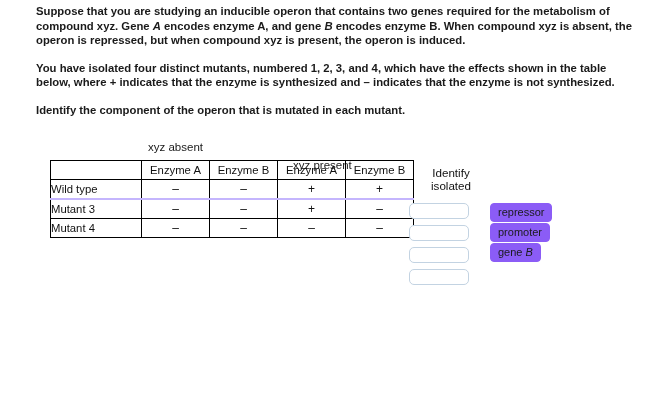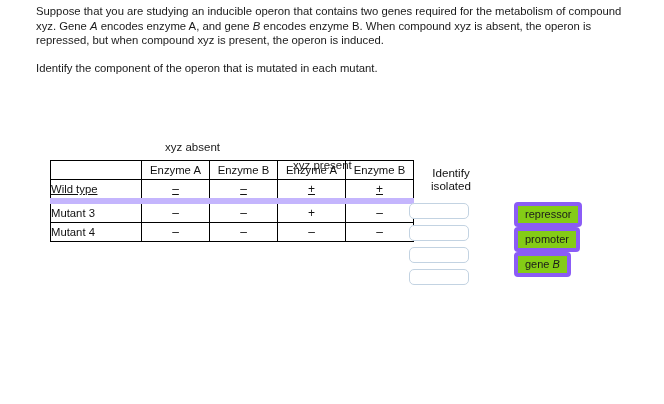--- a/index.html
+++ b/index.html
@@ -22,33 +22,34 @@
     position: absolute;
     left: 36px;
     top: 4px;
     width: 608px;
     font-size: 11.3px;
     line-height: 14.6px;
     color: #1a1a1a;
   }
   .prose p {
     margin: 0 0 13px 0;
+    font-weight: bold;
   }
   .prose p:last-child { margin-bottom: 8px; }
   .it { font-style: italic; }
 
   
   .cond-caption {
     position: absolute;
     font-size: 11.5px;
     line-height: 14px;
     color: #1a1a1a;
     white-space: nowrap;
   }
-  #cap-absent  { left: 165px; top: 140px; }
+  #cap-absent  { left: 148px; top: 140px; }
   #cap-present { left: 293px; top: 158px; }
 
   
   .table-wrap {
     position: absolute;
     left: 36px;
     top: 160px;
     padding-left: 14px;
   }
   table.enzyme-table {
@@ -76,22 +77,21 @@
 
   td.rowlabel {
     text-align: left;
     padding-left: 6px;
   }
   td.val {
     text-align: center;
     font-size: 12px;
   }
   tr.wildtype td {
-    border-bottom: 6px solid #c4b5fd;
-    text-decoration: underline;
+    border-bottom: 2px solid #c4b5fd;
   }
 
   
   #component-heading {
     position: absolute;
     left: 412px;
     top: 167px;
     width: 78px;
     text-align: center;
     font-size: 11.6px;
@@ -117,40 +117,40 @@
   .dropzone:last-child { margin-bottom: 0; }
 
   
   .chips {
     position: absolute;
     left: 490px;
     top: 202px;
   }
   .chip {
     display: inline-block;
-    background: #84cc16;
-    border: 4px solid #8b5cf6;
+    background: #8b5cf6;
+    border: 1px solid #8b5cf6;
     border-radius: 4px;
     font-size: 11px;
     line-height: 13px;
     color: #1b1b1b;
     padding: 2px 7px 2px 7px;
     margin-bottom: 9px;
     white-space: nowrap;
     box-sizing: border-box;
-    margin-left: 24px;
   }
   .chip:last-child { margin-bottom: 0; }
   .chips .row { display: block; }
 </style>
 </head>
 <body>
 
 <div class="prose" id="prose">
     <p>Suppose that you are studying an inducible operon that contains two genes required for the metabolism of compound xyz. Gene <span class="it">A</span> encodes enzyme A, and gene <span class="it">B</span> encodes enzyme B. When compound xyz is absent, the operon is repressed, but when compound xyz is present, the operon is induced.</p>
+    <p>You have isolated four distinct mutants, numbered 1, 2, 3, and 4, which have the effects shown in the table below, where + indicates that the enzyme is synthesized and – indicates that the enzyme is not synthesized.</p>
     <p>Identify the component of the operon that is mutated in each mutant.</p>
   </div>
 
 <div class="cond-caption" id="cap-absent">xyz absent</div>
 <div class="cond-caption" id="cap-present">xyz present</div>
 
 <div class="table-wrap">
   <table class="enzyme-table">
     <thead>
       <tr>

